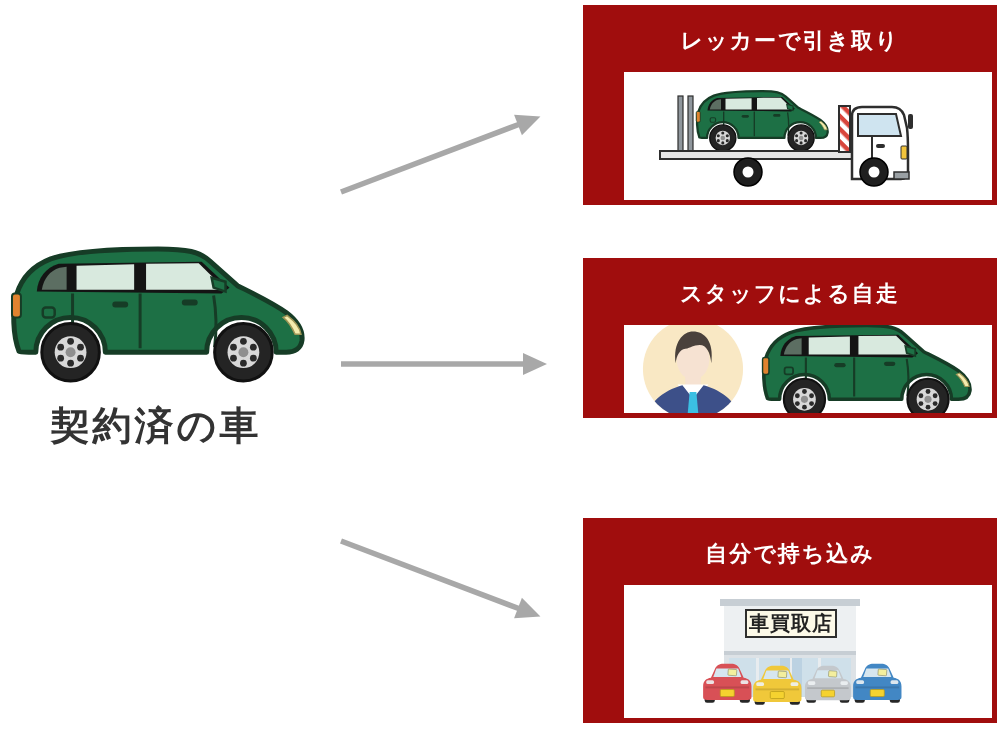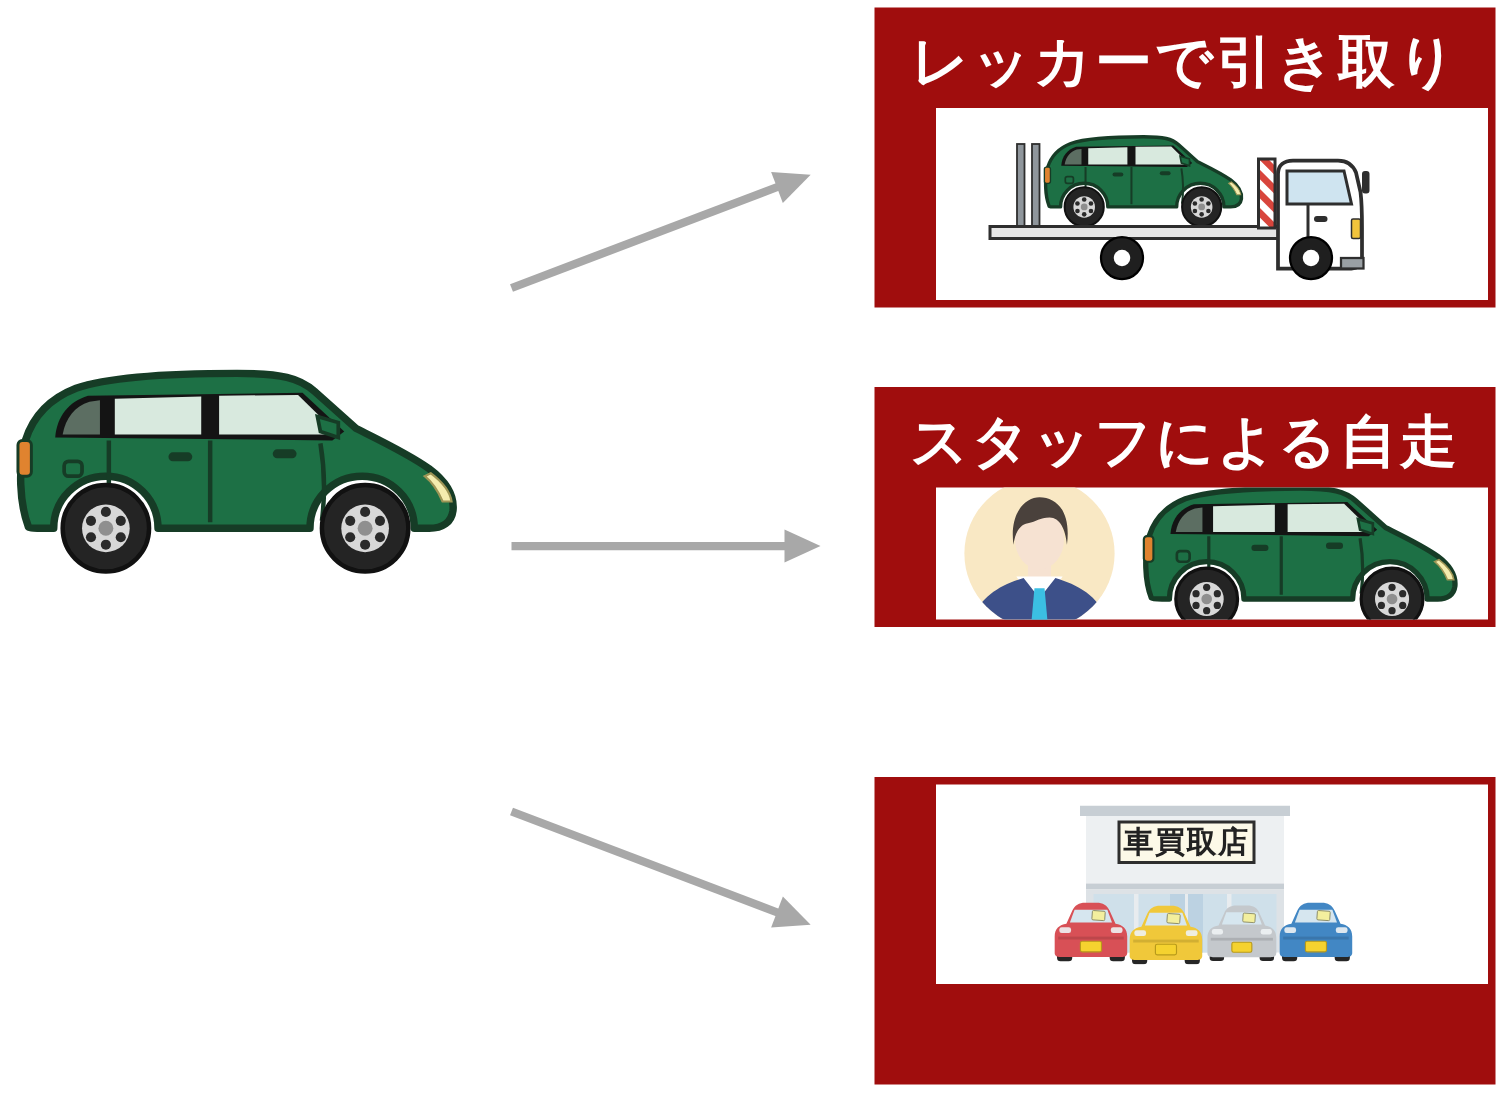--- a/index.html
+++ b/index.html
@@ -21,21 +21,21 @@
   
   .option-box{
     position:absolute;left:583px;width:414px;background:#a00d0d;
     padding:5px;box-sizing:border-box;
   }
   .option-box.b1{top:5px;height:200px;}
   .option-box.b2{top:258px;height:160px;}
   .option-box.b3{top:518px;height:205px;}
   .option-header{
     height:62px;display:flex;align-items:center;justify-content:center;
-    color:#ffffff;font-size:38px;font-weight:bold;letter-spacing:2px;white-space:nowrap;
+    color:#ffffff;font-size:22px;font-weight:bold;letter-spacing:2px;white-space:nowrap;
   }
   .option-body{
     background:#ffffff;height:calc(100% - 62px);box-sizing:border-box;
     display:flex;align-items:center;justify-content:center;overflow:hidden;margin-left:36px;
   }
   .staff-row{display:flex;align-items:center;justify-content:center;gap:14px;}
   .sign-text{
     font-family:"Liberation Sans","DejaVu Sans",sans-serif;
     font-size:20px;font-weight:bold;fill:#222222;letter-spacing:1px;
   }
@@ -102,20 +102,21 @@
         <rect width="9" height="9" fill="#ffffff"></rect>
         <rect width="9" height="4.5" fill="#d8453c"></rect>
       </pattern>
     </defs>
   </svg>
 
   <div class="source-figure">
     <svg width="298" height="147" viewBox="0 0 300 148">
       <use href="#green-car"></use>
     </svg>
+    <div class="source-label">契約済の車</div>
   </div>
 
   <svg class="arrow" style="left:335px;top:95px;" width="230" height="110">
     <line x1="6" y1="97" x2="185" y2="29"></line>
     <polygon points="0,-11 24,0 0,11" transform="translate(183,30) rotate(-20.8)"></polygon>
   </svg>
   <svg class="arrow" style="left:335px;top:338px;" width="230" height="52">
     <line x1="6" y1="26" x2="190" y2="26"></line>
     <polygon points="0,-11 24,0 0,11" transform="translate(188,26)"></polygon>
   </svg>
@@ -173,20 +174,21 @@
           </g>
         </svg>
         <svg width="217" height="107" viewBox="0 0 220 108">
           <use href="#green-car" transform="scale(0.72)"></use>
         </svg>
       </div>
     </div>
   </div>
 
   <div class="option-box b3">
+    <div class="option-header">自分で持ち込み</div>
     <div class="option-body">
       <svg width="220" height="106" viewBox="0 0 220 106">
 
         <rect x="22" y="0" width="140" height="7" fill="#c7ced4"></rect>
         <rect x="26" y="7" width="132" height="45" fill="#edf0f2"></rect>
         <rect x="48" y="11" width="90" height="27" fill="#fcf9e8" stroke="#2e2e2e" stroke-width="2"></rect>
         <text x="93" y="31" text-anchor="middle" class="sign-text">車買取店</text>
         <rect x="26" y="52" width="132" height="4" fill="#c7ced4"></rect>
         <rect x="26" y="56" width="132" height="42" fill="#dde2e6"></rect>
         <rect x="31" y="59" width="122" height="39" fill="#cfe0ea"></rect>

